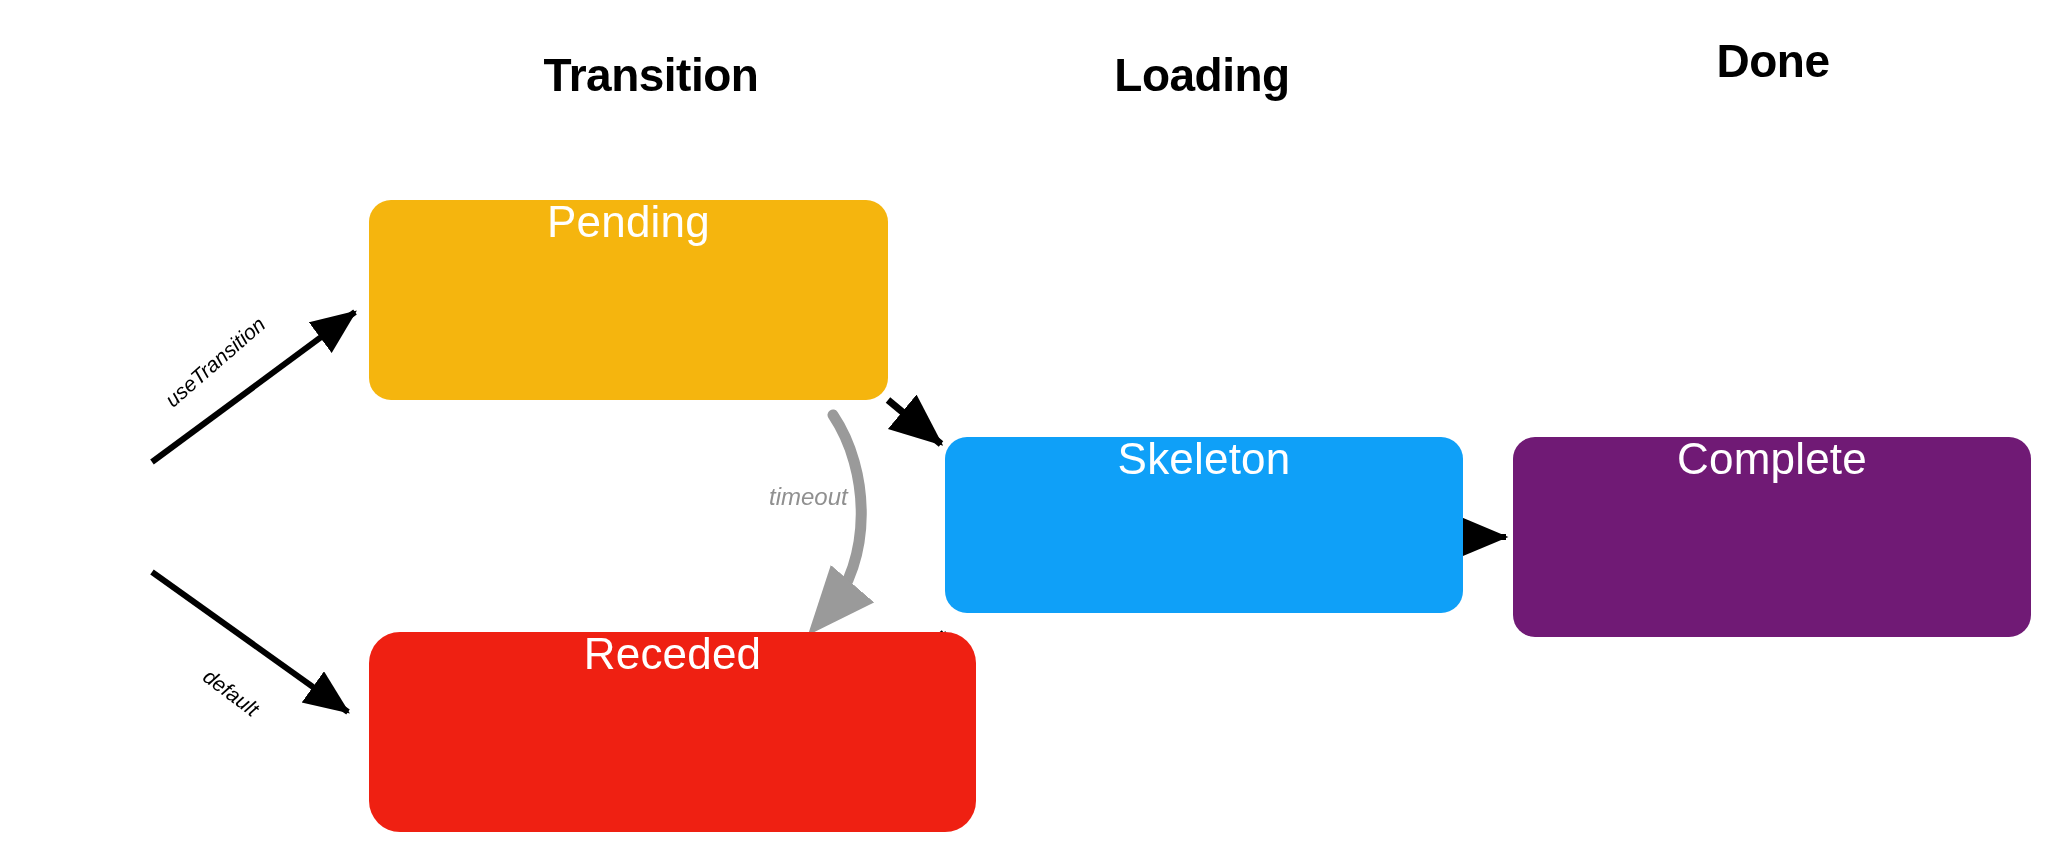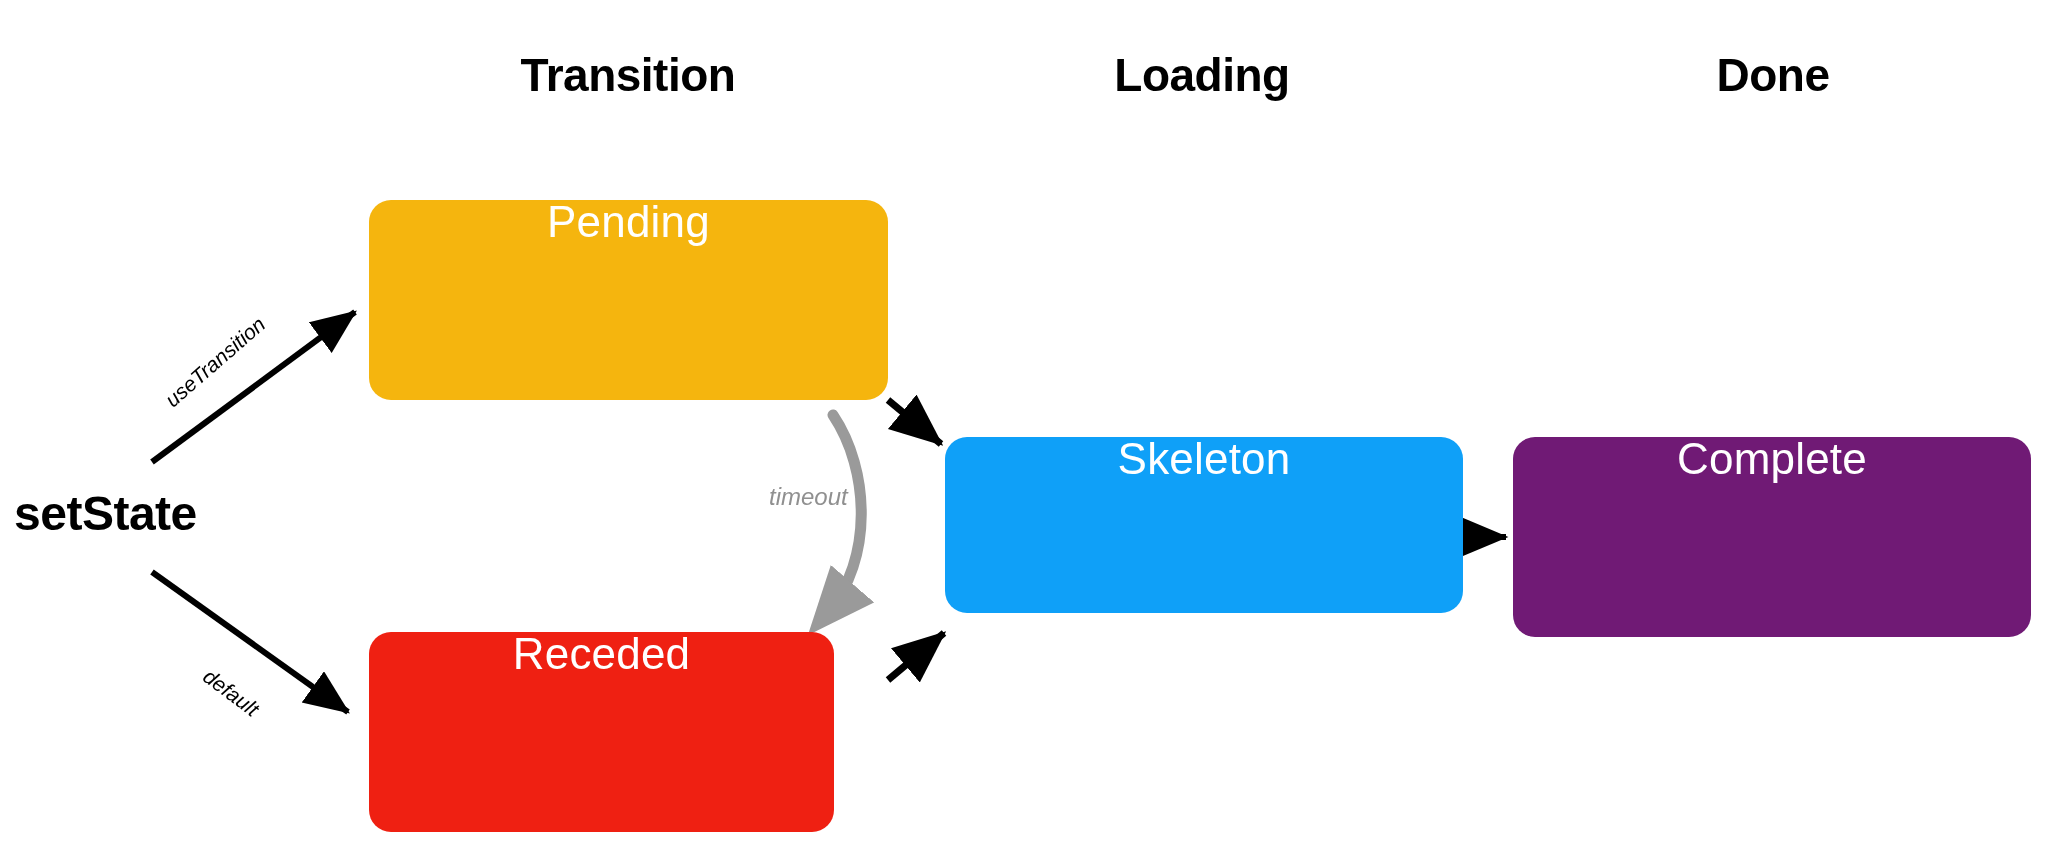--- a/index.html
+++ b/index.html
@@ -26,44 +26,44 @@
     font-family: "Liberation Sans", sans-serif;
     font-weight: bold;
     font-size: 46px;
     color: #000000;
     letter-spacing: -0.5px;
     text-align: center;
     white-space: nowrap;
     transform: translateX(-50%);
     line-height: 1;
   }
-  #hdr-transition { left: 628px;  top: 52px; }
+  #hdr-transition { left: 651px;  top: 52px; }
   #hdr-loading    { left: 1202px; top: 52px; }
-  #hdr-done       { left: 1773px; top: 52px; }
+  #hdr-done       { left: 1773px; top: 38px; }
 
   
   .state-box {
     position: absolute;
     border-radius: 22px;
     display: flex;
     align-items: flex-start;
     justify-content: center;
     box-sizing: border-box;
   }
   .state-box .box-label {
     font-family: "Liberation Sans", sans-serif;
     font-weight: normal;
     font-size: 44px;
     color: #ffffff;
     letter-spacing: 0.2px;
     line-height: 1;
     white-space: nowrap;
   }
   #box-pending  { left: 369px;  top: 200px; width: 519px; height: 200px; }
-  #box-receded  { left: 369px;  top: 632px; width: 465px; height: 200px; }
+  #box-receded  { left: 369px;  top: 632px; width: 607px; height: 200px; border-radius: 31px; }
   #box-skeleton { left: 945px;  top: 437px; width: 518px; height: 176px; }
   #box-complete { left: 1513px; top: 437px; width: 518px; height: 200px; }
 
   
   #label-setstate {
     position: absolute;
     left: 14px;
     top: 490px;
     font-family: "Liberation Sans", sans-serif;
     font-weight: bold;
@@ -150,21 +150,20 @@
 
     <g>
       <line x1="888" y1="680" x2="944" y2="633" stroke="#000000" stroke-width="7" marker-end="url(#arrowhead-black)"></line>
     </g>
 
     <g>
       <line x1="1467" y1="537" x2="1506" y2="537" stroke="#000000" stroke-width="6" marker-end="url(#arrowhead-black)"></line>
     </g>
   </svg>
 
-  <div id="label-setstate">setState</div>
 
   <div class="edge-label" id="label-usetransition">useTransition</div>
   <div class="edge-label" id="label-default">default</div>
   <div class="edge-label" id="label-timeout">timeout</div>
 
   <div class="state-box" id="box-pending" style="background-color: rgb(245, 181, 14);">
     <span class="box-label" style="color: rgb(255, 255, 255);">Pending</span>
   </div>
 
   <div class="state-box" id="box-receded" style="background-color: rgb(239, 32, 18);">

